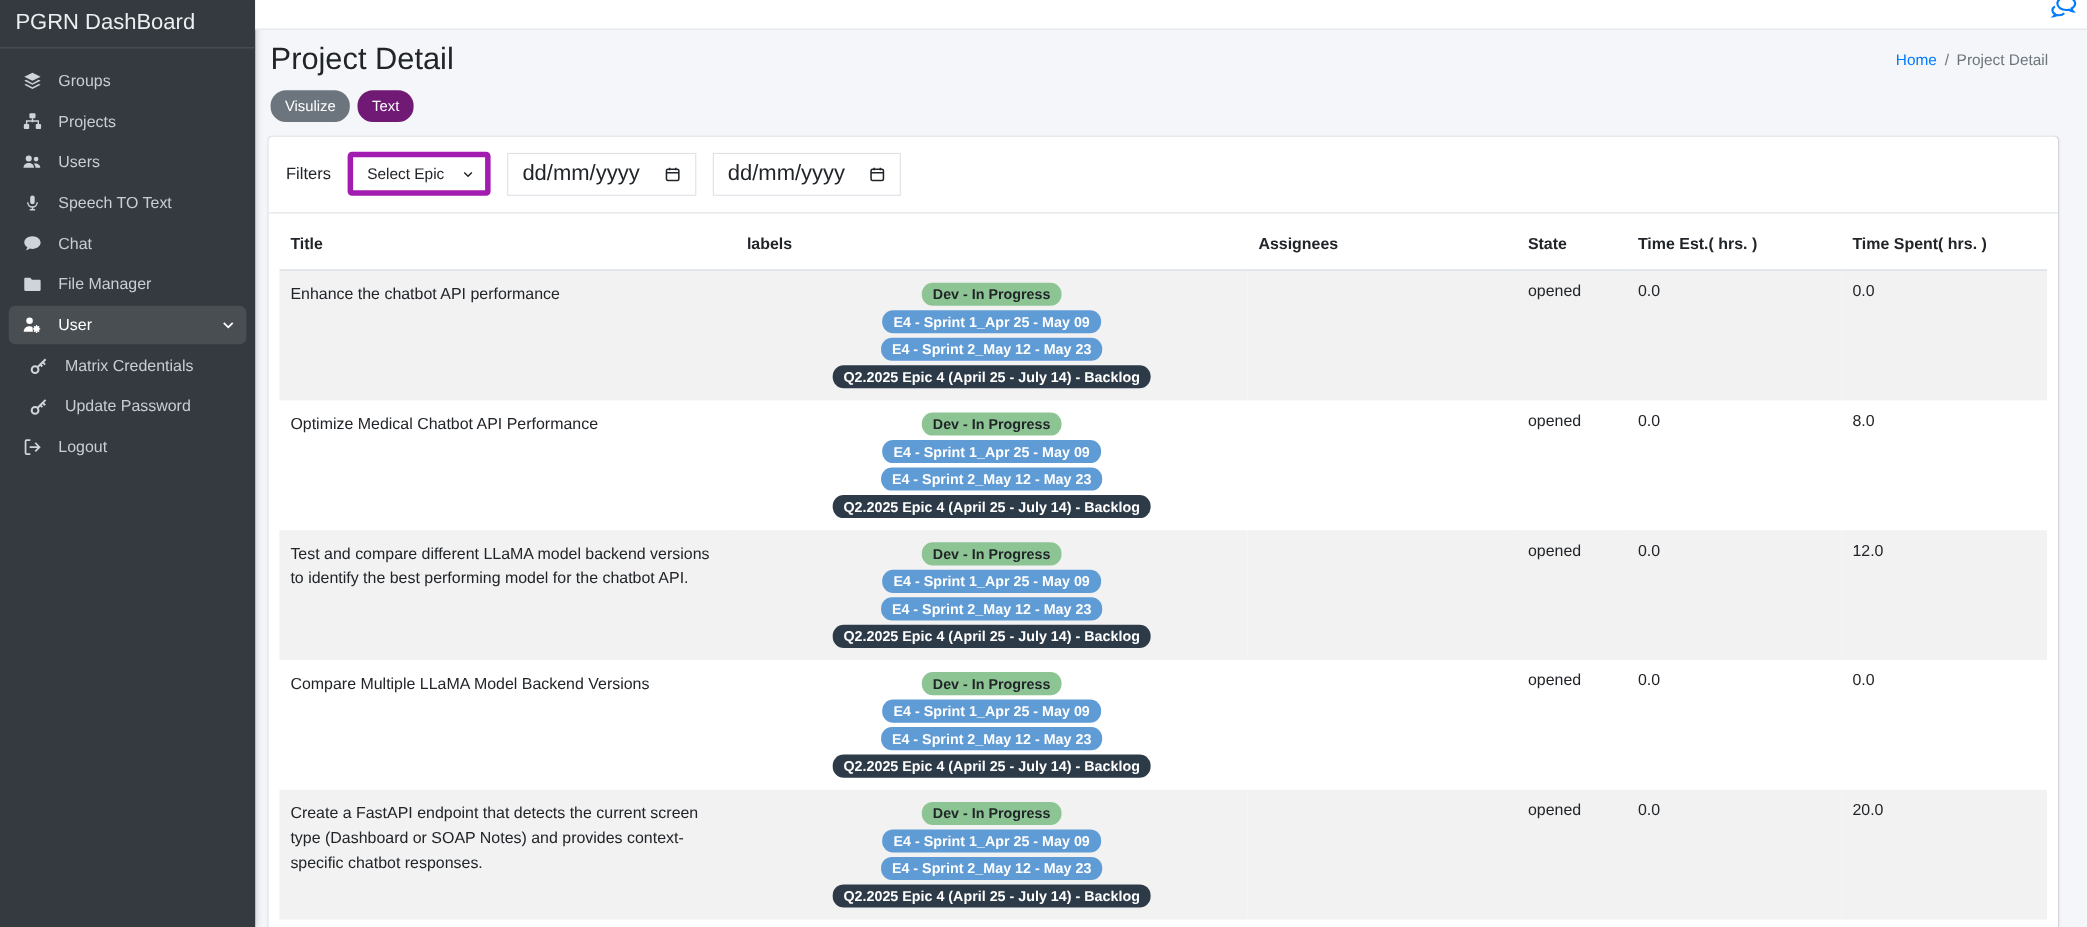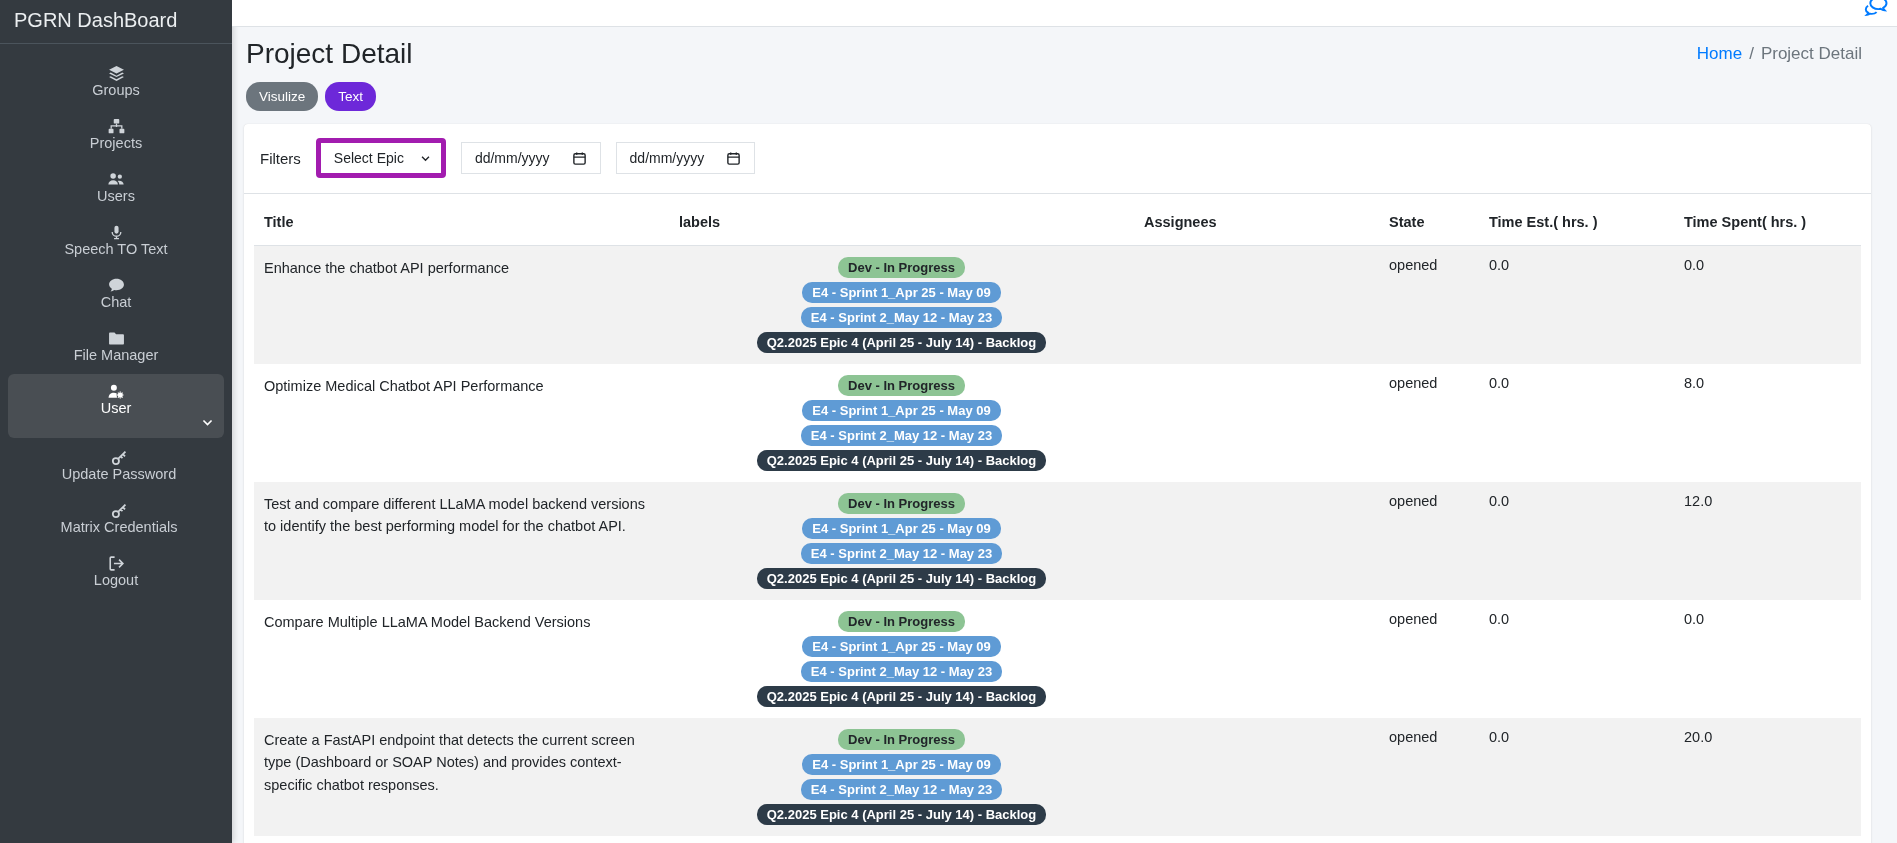--- a/index.html
+++ b/index.html
@@ -12,67 +12,67 @@
   .sidebar {
     width:232px; flex-shrink:0; background:#343a40; color:#c2c7d0;
     display:flex; flex-direction:column; box-shadow:2px 0 6px rgba(0,0,0,.15);
   }
   .brand {
     font-size:20px; color:#eceff1; padding:9px 14px 11px;
     border-bottom:1px solid #4b545c; white-space:nowrap; font-weight:400;
   }
   .side-menu { padding:10px 0 0; }
   .side-item {
-    display:flex; align-items:center; margin:2px 8px;
+    display:flex; align-items:center; gap:13px; margin:2px 8px;
     padding:9px 10px; border-radius:6px; font-size:14.5px; cursor:pointer;
-    color:#c9ced4; white-space:nowrap;flex-direction:column;
+    color:#c9ced4; white-space:nowrap;
   }
   .side-item .icon { width:22px; display:flex; justify-content:center; align-items:center; color:#cfd4d9; }
   .side-item.active { background:#494e53; color:#fff; }
   .side-item.active .icon { color:#fff; }
   .side-item.indent { padding-left:16px; }
   .side-item .chev { margin-left:auto; display:flex; color:#fff; }
   
   .main { flex:1; display:flex; flex-direction:column; min-width:0; }
   .topnav {
     height:27px; background:#fff; border-bottom:1px solid #dee2e6;
     position:relative; flex-shrink:0;
   }
   .topnav .comments { position:absolute; right:8px; top:-5px; color:#007bff; cursor:pointer; }
   .content { padding:7px 0 0; }
   .content-header {
     display:flex; justify-content:space-between; align-items:center;
     margin:4px 35px 0 14px;
   }
   .page-title { font-size:28px; font-weight:500; color:#212529; }
-  .breadcrumb { font-size:17px; color:#6c757d; display:flex; gap:7px; align-items:center; }
+  .breadcrumb { font-size:14px; color:#6c757d; display:flex; gap:7px; align-items:center; }
   .breadcrumb a { color:#007bff; text-decoration:none; cursor:pointer; }
   .btn-row { margin:12px 35px 0 14px; display:flex; gap:7px; }
   .btn {
     border:none; border-radius:14px; color:#fff; font-size:13.5px;
     padding:7px 13px; cursor:pointer; font-family:inherit; font-weight:400;
   }
   .btn-secondary { background:#6c757d; }
-  .btn-primary { background:#6d28d9; }
+  .btn-primary { background:#701a75; }
   
   .card {
     background:#fff; margin:13px 26px 0 12px; border-radius:4px;
     box-shadow:0 0 1px rgba(0,0,0,.12), 0 1px 3px rgba(0,0,0,.08);
     padding:14px 10px 0;
   }
   .filters-row { display:flex; align-items:center; gap:15px; padding:0 6px 15px; }
   .filters-label { font-size:15px; color:#212529; }
   .fake-select {
     border:5px solid #a21caf; border-radius:4px; background:#fff;
     padding:7px 10px 7px 13px; font-size:14px; display:flex; align-items:center;
     gap:16px; cursor:pointer; color:#212529;
   }
   .fake-date {
     border:1px solid #dee2e6; border-radius:0; background:#fff;
-    padding:7px 13px; font-size:14px; display:flex; align-items:center;
+    padding:7px 13px; font-size:20px; display:flex; align-items:center;
     gap:22px; cursor:text; color:#212529;
   }
   .divider { border-top:1px solid #dee2e6; margin:0 -10px; }
   
   table { width:100%; border-collapse:collapse; font-size:14.5px; }
   thead th {
     text-align:left; font-weight:700; color:#212529;
     padding:20px 10px 15px; border-bottom:1px solid #dee2e6; font-size:14.5px;
   }
   tbody tr:nth-child(odd) { background:#f2f2f2; }
@@ -168,30 +168,30 @@
           </svg>
         </span>
       </div>
       <div class="side-item indent">
         <span class="icon">
           <svg width="17" height="17" viewBox="0 0 16 16">
             <circle cx="4.6" cy="11.4" r="2.9" fill="none" stroke="currentColor" stroke-width="1.7"></circle>
             <path d="M6.9 9.1 13.6 2.4M11.1 4.9l2.1 2.1M9.1 6.9l1.7 1.7" fill="none" stroke="currentColor" stroke-width="1.7"></path>
           </svg>
         </span>
-        <span>Update Password</span>
+        <span>Matrix Credentials</span>
       </div>
       <div class="side-item indent">
         <span class="icon">
           <svg width="17" height="17" viewBox="0 0 16 16">
             <circle cx="4.6" cy="11.4" r="2.9" fill="none" stroke="currentColor" stroke-width="1.7"></circle>
             <path d="M6.9 9.1 13.6 2.4M11.1 4.9l2.1 2.1M9.1 6.9l1.7 1.7" fill="none" stroke="currentColor" stroke-width="1.7"></path>
           </svg>
         </span>
-        <span>Matrix Credentials</span>
+        <span>Update Password</span>
       </div>
       <div class="side-item">
         <span class="icon">
           <svg width="17" height="17" viewBox="0 0 16 16" fill="none" stroke="currentColor" stroke-width="1.5">
             <path d="M6.2 2H3c-.5 0-.9.4-.9.9v10.2c0 .5.4.9.9.9h3.2"></path>
             <path d="M10.4 4.4 14 8l-3.6 3.6M14 8H5.6"></path>
           </svg>
         </span>
         <span>Logout</span>
       </div>

